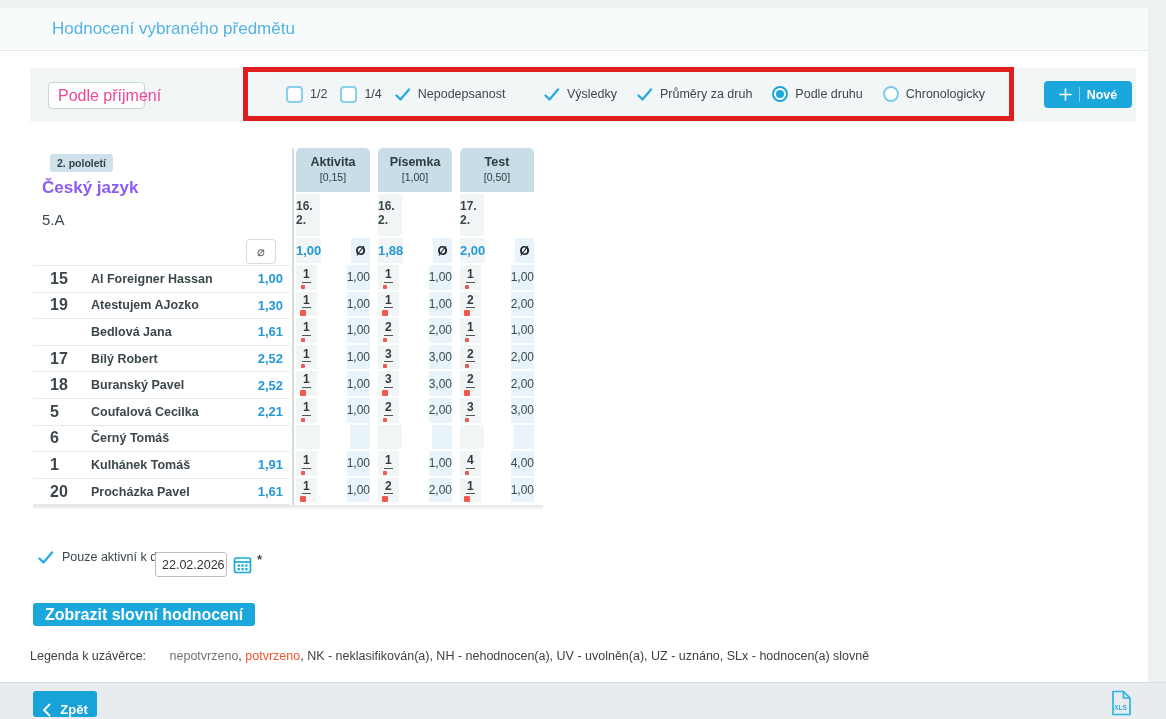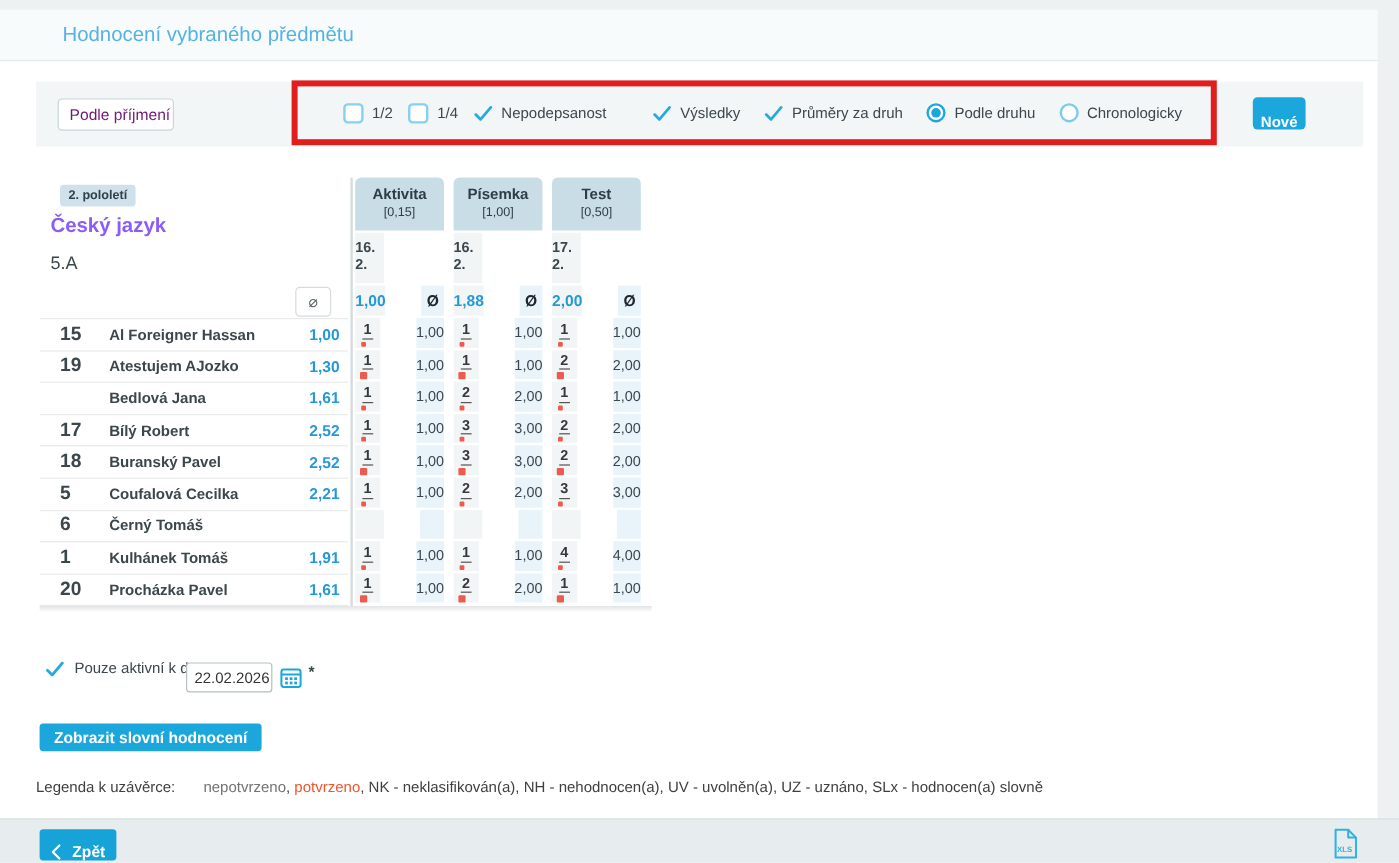--- a/index.html
+++ b/index.html
@@ -14,34 +14,34 @@
   .header-band{top:8px;left:0;width:1148px;height:42px;background:#f8fbfb;border-bottom:1px solid #e3e9e9;}
   .page-title{top:8px;left:30px;height:42px;line-height:42px;font-size:17px;color:#55b2e3;margin-left:22px;}
 
   
   .content{top:51px;left:0;width:1148px;height:632px;background:#ffffff;}
 
   
   .toolbar-strip{top:68px;left:30px;width:1106px;height:54px;background:#f3f6f7;}
   .dropdown{top:82px;left:48px;width:97px;height:27px;background:#fff;border:1px solid #c9d4d6;border-radius:4px;
     display:flex;align-items:center;justify-content:space-between;padding:0 8px 0 9px;box-sizing:border-box;cursor:pointer;}
-  .dropdown span{font-size:13px;color:#701a75;white-space:nowrap;}
+  .dropdown span{font-size:16px;color:#ec4899;white-space:nowrap;}
   .redbox{top:67px;left:243px;width:771px;height:54px;border:5px solid #e01e1e;box-sizing:border-box;
     display:flex;align-items:center;justify-content:space-between;padding:0 24px 0 38px;}
   .ctrl{display:flex;align-items:center;gap:7px;cursor:pointer;}
   .ctrl .lbl{font-size:12.5px;color:#3c474c;white-space:nowrap;}
   .cluster{display:flex;align-items:center;}
   .cluster.l{gap:13px;}
   .cluster.r{gap:20px;}
   .cbx{width:17px;height:17px;background:#fff;border:2px solid #89cfee;border-radius:4px;box-sizing:border-box;}
   .radio{width:16px;height:16px;border-radius:50%;background:#fff;border:2px solid #7ecbe9;box-sizing:border-box;position:relative;}
   .radio.sel{border-color:#1ba7dc;}
   .radio.sel::after{content:'';position:absolute;inset:2px;border-radius:50%;background:#1ba7dc;}
-  .btn-new{top:81px;left:1044px;width:44px;height:27px;background:#1ba7dc;border-radius:4px;color:#fff;
-    display:flex;align-items:center;justify-content:center;gap:7px;cursor:pointer;flex-direction:column;}
+  .btn-new{top:81px;left:1044px;width:88px;height:27px;background:#1ba7dc;border-radius:4px;color:#fff;
+    display:flex;align-items:center;justify-content:center;gap:7px;cursor:pointer;}
   .btn-new .nlbl{font-size:12.5px;font-weight:bold;}
   .btn-new .vdiv{width:1px;height:15px;background:rgba(255,255,255,.45);}
 
   
   .gradetable{top:148px;left:33px;display:flex;align-items:flex-start;}
   .gt-left{width:257px;}
   .gt-lefthead{height:117px;position:relative;}
   .term-badge{position:absolute;left:17px;top:6px;background:#cfe2eb;color:#31414a;font-size:10.5px;font-weight:bold;
     padding:3px 7px;border-radius:3px;}
   .subject{position:absolute;left:9px;top:30px;font-size:17px;font-weight:bold;color:#8b5cf6;}
@@ -80,21 +80,21 @@
   .table-shadow{top:505px;left:33px;width:510px;height:5px;
     background:linear-gradient(rgba(90,100,105,.18),rgba(90,100,105,0));}
 
   
   .activedate{top:550px;left:38px;display:flex;align-items:center;cursor:default;}
   .activedate .lbl{font-size:12.5px;color:#3c474c;margin-left:8px;}
   .date-input{top:552px;left:155px;width:72px;height:25px;border:1px solid #b5bfc1;border-radius:3px;
     font-size:12.5px;color:#333;padding:0 0 0 6px;box-sizing:border-box;font-family:"Liberation Sans",sans-serif;background:#fff;}
   .cal{top:555px;left:233px;cursor:pointer;}
   .req{top:552px;left:257px;font-size:13px;font-weight:bold;color:#3c474c;}
-  .btn-verbal{top:603px;left:33px;height:23px;background:#1ba7dc;border-radius:3px;color:#fff;font-size:13px;font-weight:bold;
+  .btn-verbal{top:603px;left:33px;height:23px;background:#1ba7dc;border-radius:3px;color:#fff;font-size:16px;font-weight:bold;
     display:inline-flex;align-items:center;padding:0 12px;cursor:pointer;}
   .legend{top:649px;left:30px;font-size:12.5px;color:#3f3f3f;white-space:nowrap;}
   .legend .green{color:#737373;padding-left:20px;}
   .legend .red{color:#f2552c;}
 
   
   .footer{bottom:0;left:0;width:1166px;height:36px;background:#e7edee;border-top:1px solid #d6dfdf;}
   .btn-back{top:691px;left:33px;width:64px;height:26px;background:#17a2d8;border-radius:3px;color:#fff;
     display:flex;align-items:flex-end;justify-content:center;gap:9px;cursor:pointer;}
   .btn-back .blbl{font-size:13px;font-weight:bold;}

